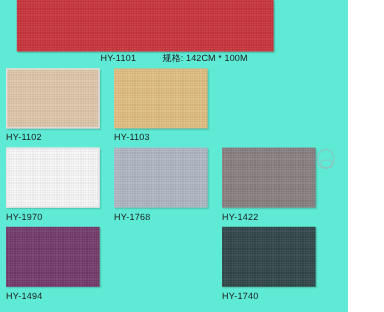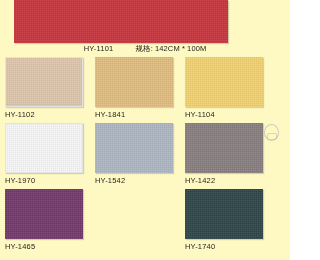--- a/index.html
+++ b/index.html
@@ -11,21 +11,21 @@
     height: 260px;
     background: #ffffff;
     font-family: "Liberation Sans", sans-serif;
     overflow: hidden;
     position: relative;
   }
   #catalog {
     position: relative;
     width: 290px;
     height: 260px;
-    background: #fef9c3;
+    background: #5eead4;
   }
 
   
   .hero-row {
     position: absolute;
     left: 0;
     top: 0;
     width: 290px;
     height: 55px;
   }
@@ -164,55 +164,49 @@
         <div class="cell c0">
           <div class="chip light" style="background: rgb(221, 198, 171);">
             <div class="tex"></div>
           </div>
           <div class="code">HY-1102</div>
         </div>
         <div class="cell c1">
           <div class="chip" style="background: rgb(224, 189, 129);">
             <div class="tex"></div>
           </div>
-          <div class="code">HY-1841</div>
-        </div>
-        <div class="cell c2">
-          <div class="chip" style="background: rgb(241, 210, 114);">
-            <div class="tex"></div>
-          </div>
-          <div class="code">HY-1104</div>
+          <div class="code">HY-1103</div>
         </div>
       </div>
       <div class="swatch-row">
         <div class="cell c0">
           <div class="chip light" style="background: rgb(246, 246, 247);">
             <div class="tex"></div>
           </div>
           <div class="code">HY-1970</div>
         </div>
         <div class="cell c1">
           <div class="chip" style="background: rgb(174, 182, 194);">
             <div class="tex"></div>
           </div>
-          <div class="code">HY-1542</div>
+          <div class="code">HY-1768</div>
         </div>
         <div class="cell c2">
           <div class="chip" style="background: rgb(136, 126, 127);">
             <div class="tex"></div>
           </div>
           <div class="code">HY-1422</div>
         </div>
       </div>
       <div class="swatch-row">
         <div class="cell c0">
           <div class="chip" style="background: rgb(115, 58, 106);">
             <div class="tex"></div>
           </div>
-          <div class="code">HY-1465</div>
+          <div class="code">HY-1494</div>
         </div>
         <div class="cell c2">
           <div class="chip" style="background: rgb(48, 70, 73);">
             <div class="tex"></div>
           </div>
           <div class="code">HY-1740</div>
         </div>
       </div>
     </div>
 

